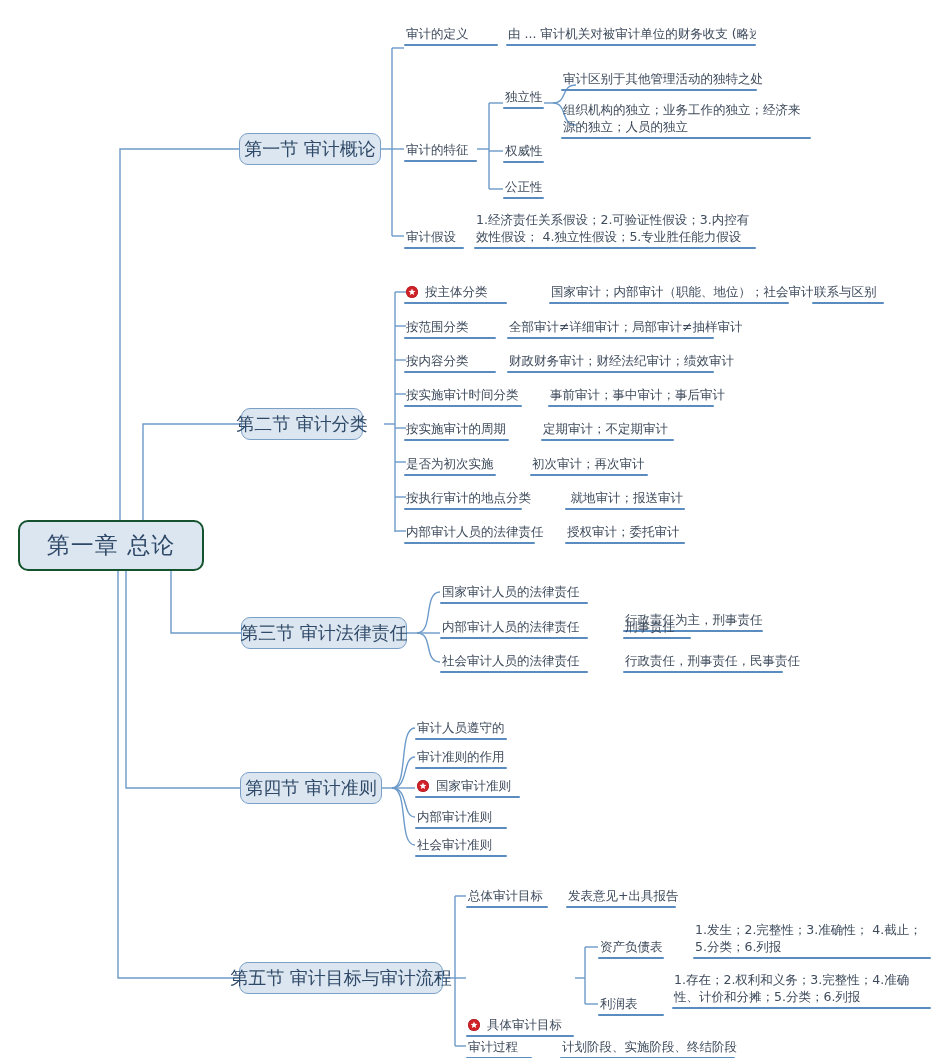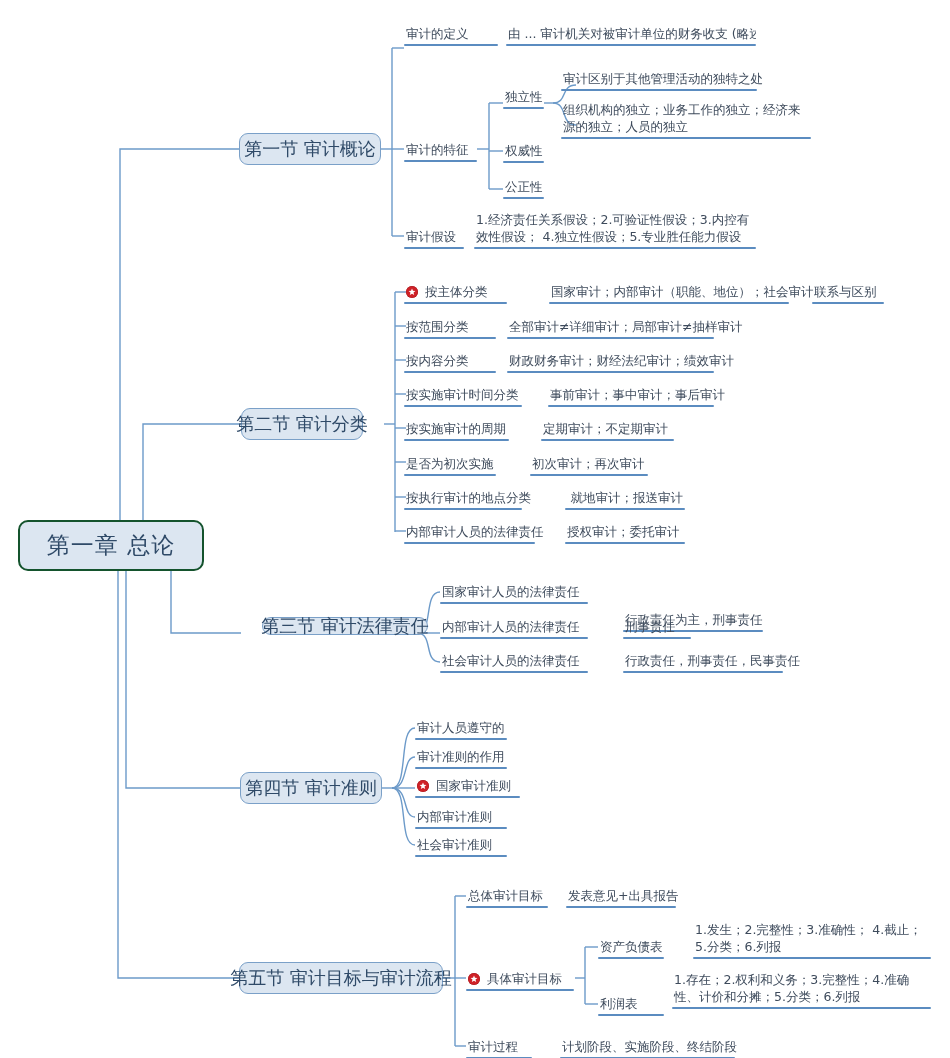--- a/index.html
+++ b/index.html
@@ -166,21 +166,21 @@
   <div class="root-node" style="left:18px;top:520px;width:186px;height:51px;">
     <span>第一章 总论</span>
   </div>
 
   <div class="sec-node" style="left:239px;top:133px;width:142px;height:32px;">
     <span>第一节 审计概论</span>
   </div>
   <div class="sec-node" style="left:241px;top:408px;width:122px;height:32px;">
     <span>第二节  审计分类</span>
   </div>
-  <div class="sec-node" style="left:241px;top:617px;width:166px;height:18px;margin-left:21px;">
+  <div class="sec-node" style="left:241px;top:617px;width:166px;height:32px;">
     <span>第三节  审计法律责任</span>
   </div>
   <div class="sec-node" style="left:240px;top:772px;width:142px;height:32px;">
     <span>第四节  审计准则</span>
   </div>
   <div class="sec-node" style="left:239px;top:962px;width:204px;height:32px;">
     <span>第五节 审计目标与审计流程</span>
   </div>
 
   <div class="leaf" style="left:404px;top:25px;width:94px;overflow:hidden;">
@@ -368,21 +368,21 @@
 
   <div class="leaf" style="left:466px;top:887px;width:82px;">
     <span class="txt">总体审计目标</span>
     <span class="bar"></span>
   </div>
   <div class="leaf" style="left:566px;top:887px;width:110px;">
     <span class="txt">发表意见+出具报告</span>
     <span class="bar"></span>
   </div>
 
-  <div class="leaf" style="left:466px;top:970px;width:108px;">
+  <div class="leaf" style="left:466px;top:1016px;width:108px;">
     <span class="row">
       <span class="star-badge">
         <svg width="8" height="8" viewBox="0 0 10 10">
             <polygon points="5,0.6 6.2,3.5 9.3,3.7 6.9,5.7 7.7,8.8 5,7.1 2.3,8.8 3.1,5.7 0.7,3.7 3.8,3.5" fill="#ffffff"></polygon>
           </svg>
       </span>
       <span>具体审计目标</span>
     </span>
     <span class="bar"></span>
   </div>

